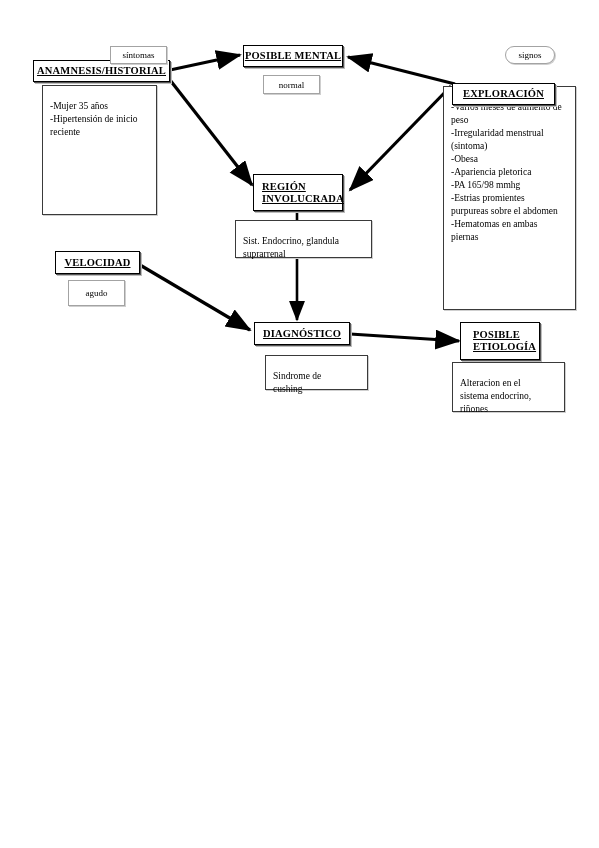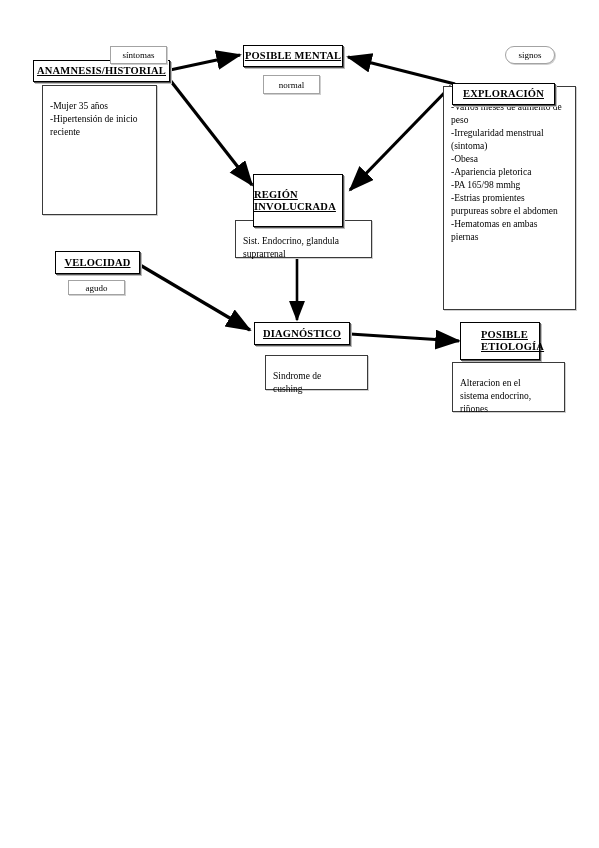--- a/index.html
+++ b/index.html
@@ -106,43 +106,43 @@
     <span class="t">EXPLORACIÓN</span>
   </div>
   <div class="box tag" style="left:505px;top:46px;width:50px;height:18px;border-radius:9px;">
     <span>signos</span>
   </div>
 
   <div class="box content" style="left:235px;top:220px;width:137px;height:38px;">
     <div class="ln">Sist. Endocrino, glandula</div>
     <div class="ln">suprarrenal</div>
   </div>
-  <div class="box hdr" style="left:253px;top:174px;width:90px;height:53px;flex-direction:column;justify-content:center;align-items:flex-start;padding-left:0;">
+  <div class="box hdr" style="left:253px;top:174px;width:90px;height:37px;flex-direction:column;justify-content:center;align-items:flex-start;padding-left:8px;">
     <span class="t">REGIÓN</span>
     <span class="t">INVOLUCRADA</span>
   </div>
 
   <div class="box hdr" style="left:55px;top:251px;width:85px;height:23px;">
     <span class="t">VELOCIDAD</span>
   </div>
-  <div class="box tag" style="left:68px;top:280px;width:57px;height:15px;">
+  <div class="box tag" style="left:68px;top:280px;width:57px;height:26px;">
     <span>agudo</span>
   </div>
 
   <div class="box content" style="left:247px;top:355px;width:103px;height:35px;margin-left:18px;">
     <div class="ln">Sindrome de</div>
     <div class="ln">cushing</div>
   </div>
   <div class="box hdr" style="left:254px;top:322px;width:96px;height:23px;">
     <span class="t">DIAGNÓSTICO</span>
   </div>
 
   <div class="box content" style="left:452px;top:362px;width:113px;height:50px;">
     <div class="ln">Alteracion en el</div>
     <div class="ln">sistema endocrino,</div>
     <div class="ln">riñones</div>
   </div>
-  <div class="box hdr" style="left:460px;top:322px;width:80px;height:38px;flex-direction:column;justify-content:center;align-items:flex-start;padding-left:20px;">
+  <div class="box hdr" style="left:460px;top:322px;width:80px;height:38px;flex-direction:column;justify-content:center;align-items:flex-start;padding-left:12px;">
     <span class="t">POSIBLE</span>
     <span class="t">ETIOLOGÍA</span>
   </div>
 
 </div>
 
 </body></html>

